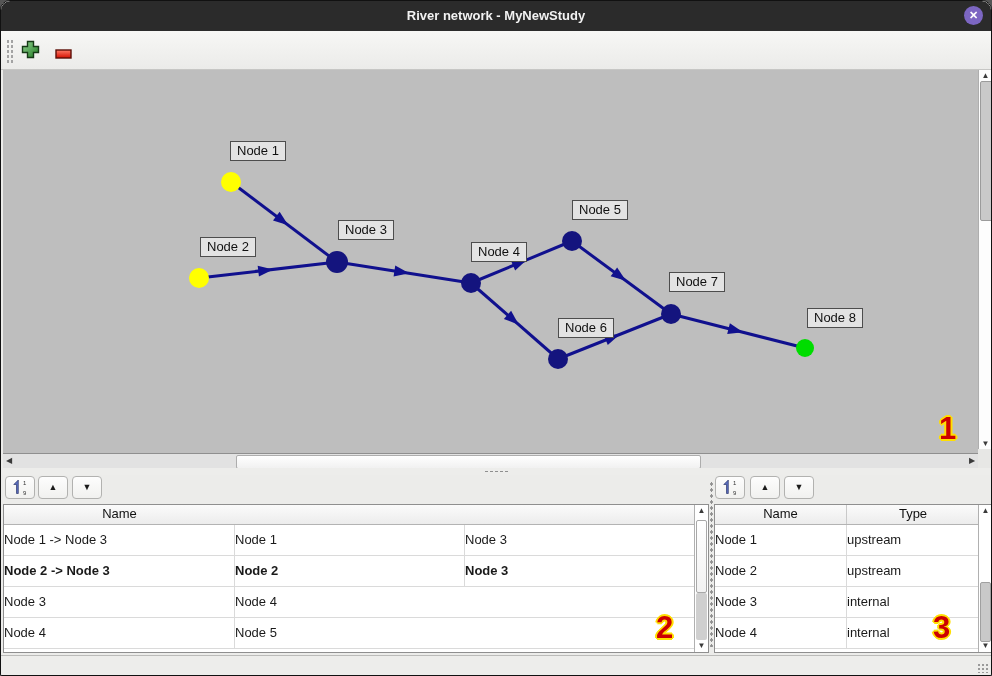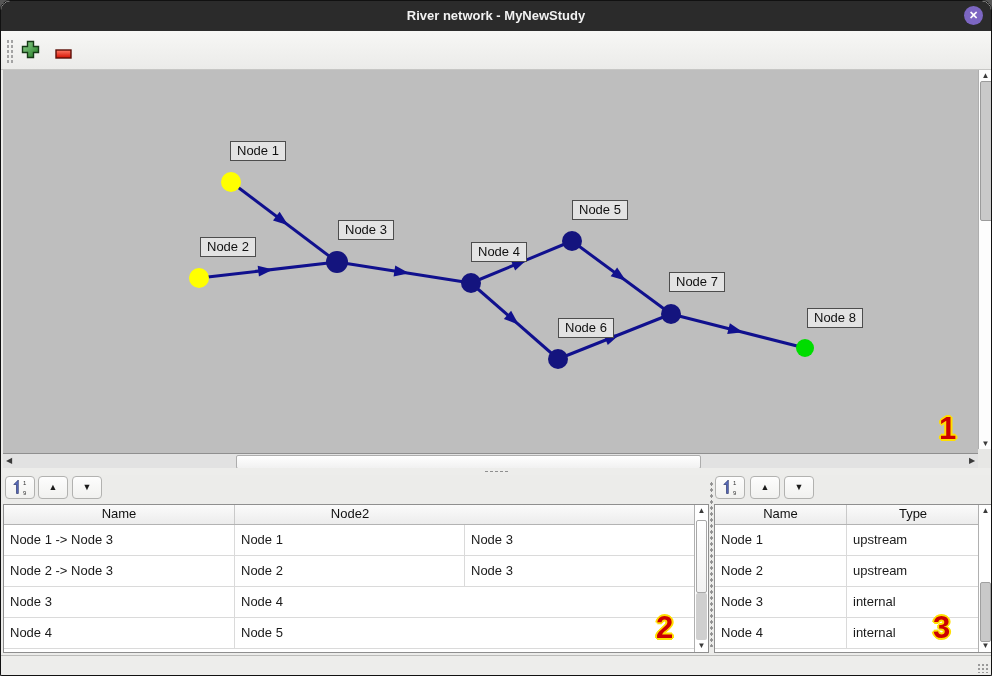--- a/index.html
+++ b/index.html
@@ -52,21 +52,21 @@
         box-sizing:border-box;cursor:pointer;}
   .tri{font-size:9px;color:#1a1a1a;line-height:1;}
   
   .tablewrap{position:absolute;top:503px;background:#fff;border:1px solid #8f8f8f;box-sizing:border-box;}
   .thead{display:grid;height:19px;background:linear-gradient(#fbfbfb,#ececec);
          border-bottom:1px solid #b3b3b3;}
   .hcell{font-size:13px;color:#111;text-align:center;line-height:18px;border-right:1px solid #c9c9c9;
          overflow:hidden;}
   .hcell:last-child{border-right:none;}
   .trow{display:grid;height:30px;border-bottom:1px solid #dadada;background:#fff;}
-  .tcell{font-size:13px;color:#1a1a1a;line-height:29px;padding-left:6px;border-right:1px solid #dadada;
+  .tcell{font-size:13px;color:#1a1a1a;line-height:29px;border-right:1px solid #dadada;
          overflow:hidden;box-sizing:border-box;}
   .tcell:last-child{border-right:none;}
   .tsb{position:absolute;right:0;top:0;width:14px;height:100%;border-left:1px solid #b0b0b0;
        box-sizing:border-box;}
   .tsb .arr{position:absolute;left:0;width:100%;text-align:center;font-size:8px;color:#3a3a3a;line-height:12px;}
   .tsb .thumb{position:absolute;left:1px;width:11px;border-radius:2px;box-sizing:border-box;}
   
   .statusbar{position:absolute;left:0;top:654px;width:992px;height:22px;background:#ededeb;
              border-top:1px solid #bbbbb9;box-sizing:border-box;}
   .grip{position:absolute;right:4px;bottom:4px;width:12px;height:10px;
@@ -182,28 +182,27 @@
     <span class="tri">▲</span>
   </div>
   <div class="tbtn" style="left:783px">
     <span class="tri">▼</span>
   </div>
 
   <div class="tablewrap" style="left:2px;width:706px;height:149px">
     <div id="ltable" style="margin-right:14px">
         <div class="thead" style="grid-template-columns: 231px 230px 230px;">
           <div class="hcell">Name</div>
-          <div class="hcell">Node2</div>
         </div>
         <div class="trow" style="grid-template-columns: 231px 230px 230px;">
           <div class="tcell">Node 1 -&gt; Node 3</div>
           <div class="tcell">Node 1</div>
           <div class="tcell">Node 3</div>
         </div>
-        <div class="trow" style="grid-template-columns: 231px 230px 230px;">
+        <div class="trow" style="grid-template-columns: 231px 230px 230px; font-weight: bold;">
           <div class="tcell">Node 2 -&gt; Node 3</div>
           <div class="tcell">Node 2</div>
           <div class="tcell">Node 3</div>
         </div>
         <div class="trow" style="grid-template-columns: 231px 230px 230px;">
           <div class="tcell">Node 3</div>
           <div class="tcell">Node 4</div>
         </div>
         <div class="trow" style="grid-template-columns: 231px 230px 230px;">
           <div class="tcell">Node 4</div>

